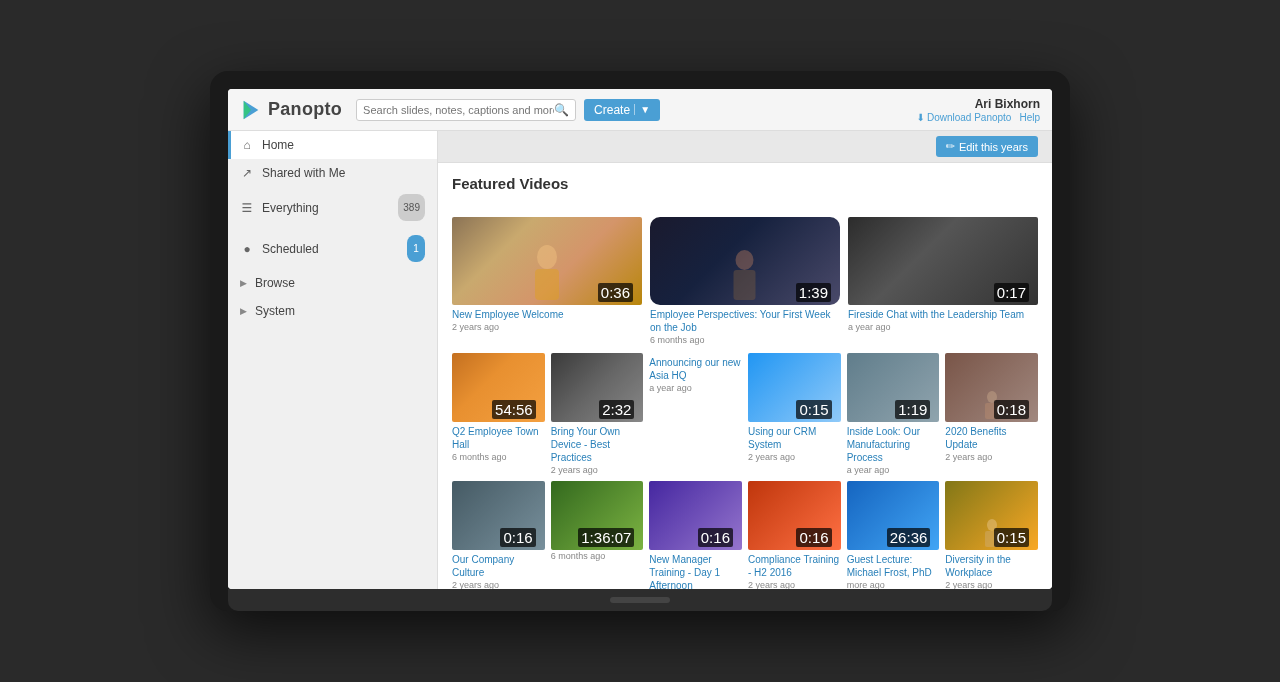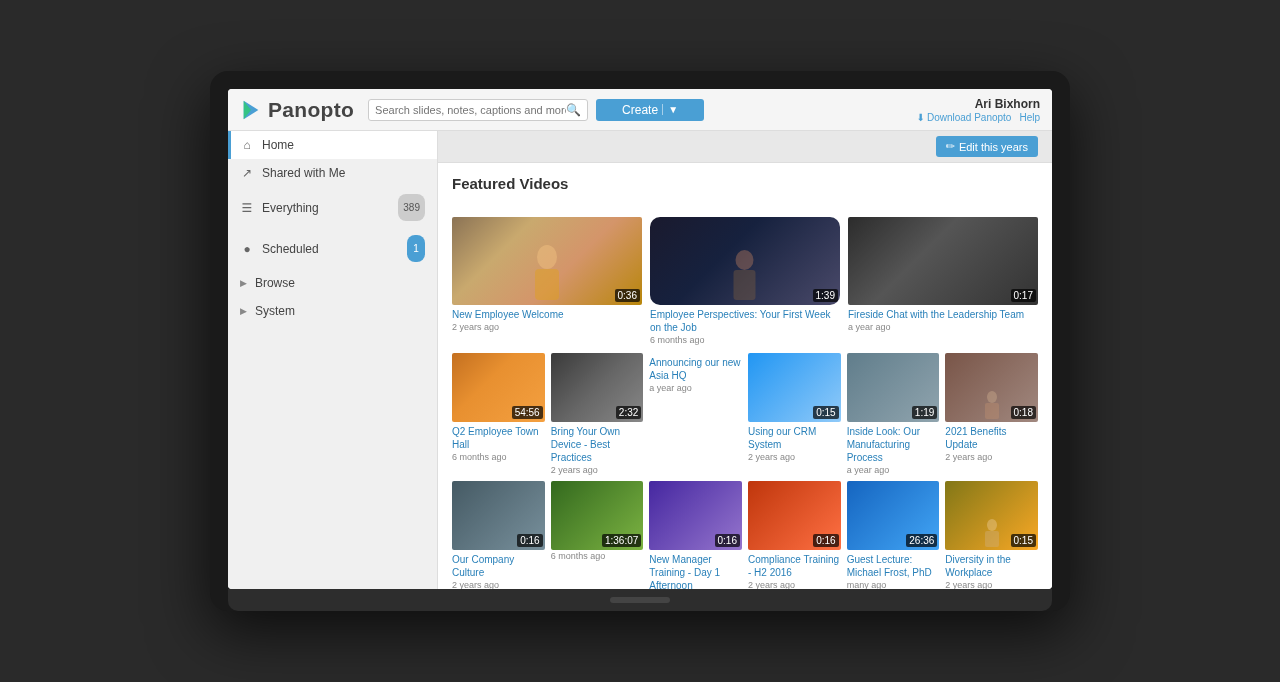--- a/index.html
+++ b/index.html
@@ -68,21 +68,21 @@
       gap: 6px;
       margin-right: 14px;
     }
 
     .logo-icon {
       width: 22px;
       height: 22px;
     }
 
     .logo-text {
-      font-size: 21px;
+      font-size: 18px;
       font-weight: 600;
       color: #444;
       letter-spacing: 0.3px;
     }
 
     .search-bar {
       display: flex;
       align-items: center;
       background: #fff;
       border: 1px solid #ccc;
@@ -107,21 +107,21 @@
       cursor: pointer;
     }
 
     .create-btn {
       display: flex;
       align-items: center;
       background: #4a9fd4;
       color: #fff;
       border: none;
       border-radius: 3px;
-      padding: 4px 26px;
+      padding: 4px 10px;
       font-size: 12px;
       cursor: pointer;
       gap: 4px;
     }
 
     .create-btn .arrow {
       border-left: 1px solid rgba(255,255,255,0.5);
       padding-left: 5px;
       font-size: 10px;
     }
@@ -296,24 +296,24 @@
       height: 88px;
     }
 
     .small-thumb {
       height: 69px;
     }
 
     .video-duration {
       position: absolute;
       bottom: 3px;
-      right: 2px;
+      right: 9px;
       background: rgba(0,0,0,0.7);
       color: #fff;
-      font-size: 10px;
+      font-size: 15px;
       padding: 1px 3px;
       border-radius: 2px;
     }
 
     .video-title {
       font-size: 10px;
       color: #2980b9;
       margin-top: 3px;
       font-weight: 500;
       line-height: 1.3;
@@ -509,21 +509,21 @@
                 <div class="video-date">a year ago</div>
               </div>
               <div class="video-card">
                 <div class="video-thumb small-thumb thumb-9">
                   <svg style="position:absolute;bottom:3px;left:50%;transform:translateX(-50%);opacity:0.4;width:20px;height:28px;" viewBox="0 0 20 28">
                     <ellipse cx="10" cy="6" rx="5" ry="6" fill="#d0b090"></ellipse>
                     <rect x="3" y="12" width="14" height="16" rx="2" fill="#c09070"></rect>
                   </svg>
                   <span class="video-duration">0:18</span>
                 </div>
-                <div class="video-title">2021 Benefits Update</div>
+                <div class="video-title">2020 Benefits Update</div>
                 <div class="video-date">2 years ago</div>
               </div>
             </div>
 
             <div class="video-grid">
               <div class="video-card">
                 <div class="video-thumb small-thumb thumb-10">
                   <span class="video-duration">0:16</span>
                 </div>
                 <div class="video-title">Our Company Culture</div>
@@ -547,21 +547,21 @@
                   <span class="video-duration">0:16</span>
                 </div>
                 <div class="video-title">Compliance Training - H2 2016</div>
                 <div class="video-date">2 years ago</div>
               </div>
               <div class="video-card">
                 <div class="video-thumb small-thumb thumb-14">
                   <span class="video-duration">26:36</span>
                 </div>
                 <div class="video-title">Guest Lecture: Michael Frost, PhD</div>
-                <div class="video-date">many ago</div>
+                <div class="video-date">more ago</div>
               </div>
               <div class="video-card">
                 <div class="video-thumb small-thumb thumb-15">
                   <svg style="position:absolute;bottom:3px;left:50%;transform:translateX(-50%);opacity:0.4;width:20px;height:28px;" viewBox="0 0 20 28">
                     <ellipse cx="10" cy="6" rx="5" ry="6" fill="#f0d0a0"></ellipse>
                     <rect x="3" y="12" width="14" height="16" rx="2" fill="#d0b080"></rect>
                   </svg>
                   <span class="video-duration">0:15</span>
                 </div>
                 <div class="video-title">Diversity in the Workplace</div>

